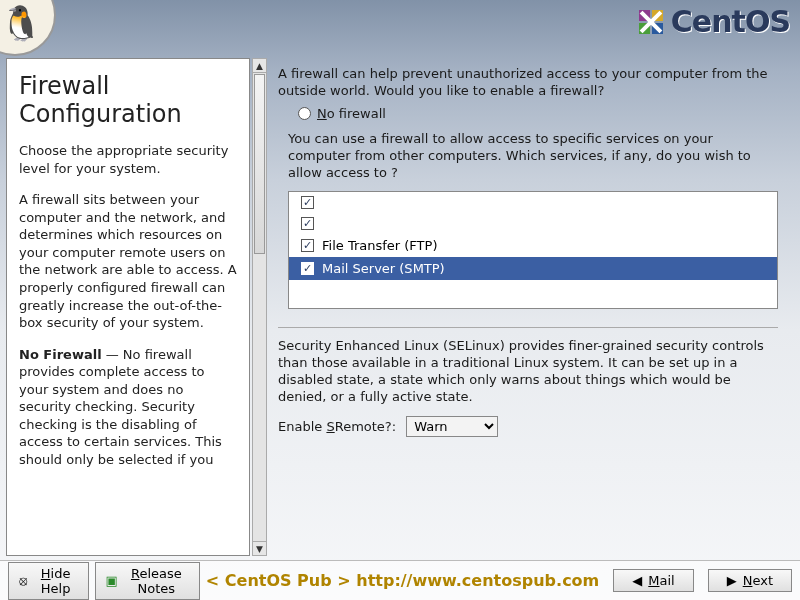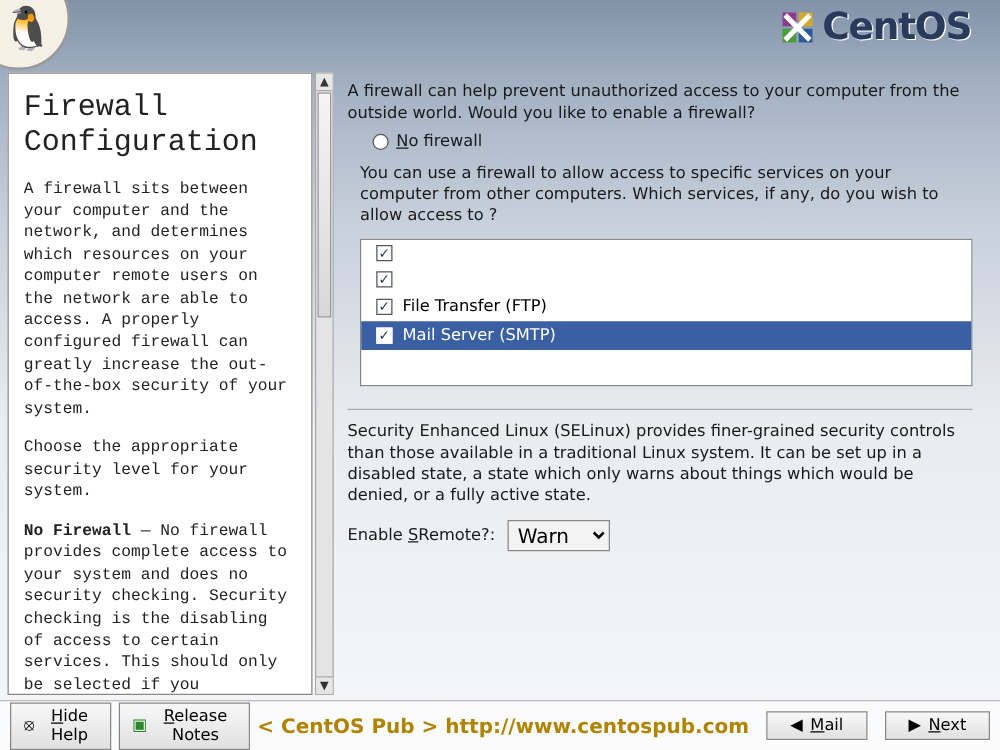--- a/index.html
+++ b/index.html
@@ -5,21 +5,21 @@
   * { box-sizing: border-box; margin: 0; padding: 0; }
   body {
     width: 800px; height: 600px;
     font-family: "DejaVu Sans", sans-serif;
     font-size: 13px;
     background: linear-gradient(to bottom, #8192a8 0%, #a5b2c4 12%, #c8d0db 30%, #e8ebef 55%, #f6f7f9 100%);
     overflow: hidden;
     position: relative;
   }
   .header {
-    position: absolute; top: 0; right: 13px;
+    position: absolute; top: 0; right: 0;
     display: flex; align-items: center; gap: 4px;
     padding: 4px 10px 0 0;
   }
   .centos-logo-icon {
     width: 32px; height: 32px;
   }
   .centos-brand {
     font-size: 30px; font-weight: bold;
     color: #2a3a5c;
     text-shadow: 1px 1px 0 #fff;
@@ -38,21 +38,20 @@
     top: 58px; left: 6px; right: 6px; bottom: 44px;
     display: flex; gap: 6px;
   }
   .help-panel {
     width: 244px;
     background: #fff;
     border: 1px solid #888;
     padding: 14px 12px;
     overflow: hidden;
     position: relative;
-    font-family: Liberation Mono, monospace;
   }
   .help-title {
     font-size: 24px; font-weight: normal;
     line-height: 1.15;
     margin-bottom: 14px;
     color: #222;
   }
   .help-body p { margin-bottom: 14px; color: #222; line-height: 1.35; }
   .scrollbar-v {
     position: absolute;
@@ -103,23 +102,23 @@
   .cb {
     width:13px;height:13px;border:1px solid #555;background:#fff;
     display:inline-flex;align-items:center;justify-content:center;
     font-size:11px;color:#2a3a5c;line-height:1;
   }
   .service-row.selected .cb { border-color:#fff; color:#2a3a5c; }
   .divider { height:1px; background:#aaa; margin: 18px 8px 10px 8px; }
   .selinux-intro { margin: 0 8px 10px 8px; line-height:1.3; }
   .selinux-row { display:flex; align-items:center; gap:10px; margin-left:8px; }
   select.dropdown {
-    font-family: inherit; font-size: 16px;
+    font-family: inherit; font-size: 13px;
     padding: 1px 3px;
-    width: 82px;
+    width: 92px;
     border: 1px solid #888;
     background: #f3f3f3;
   }
   .footer {
     position:absolute; bottom:0; left:0; right:0;
     height: 40px;
     display:flex; align-items:center;
     padding: 0 8px;
     gap: 6px;
     border-top: 1px solid #bbb;
@@ -161,22 +160,22 @@
       <rect x="-14" y="-2" width="28" height="4" fill="#fff"></rect>
     </g>
   </svg>
   <span class="centos-brand">CentOS</span>
 </div>
 
 <div class="main">
   <div class="help-panel">
     <h1 class="help-title">Firewall Configuration</h1>
     <div class="help-body">
+      <p>Choose the appropriate security level for your system.</p>
       <p>A firewall sits between your computer and the network, and determines which resources on your computer remote users on the network are able to access. A properly configured firewall can greatly increase the out-of-the-box security of your system.</p>
-      <p>Choose the appropriate security level for your system.</p>
       <p><b>No Firewall</b><span> — No firewall provides complete access to your system and does no security checking. Security checking is the disabling of access to certain services. This should only be selected if you</span></p>
     </div>
   </div>
 
   <div class="content">
     <p class="intro">A firewall can help prevent unauthorized access to your computer from the outside world.  Would you like to enable a firewall?</p>
     <div class="radio-group">
       <div class="radio-row">
         <span class="radio"></span>
         <span class="underline-first">No firewall</span>

